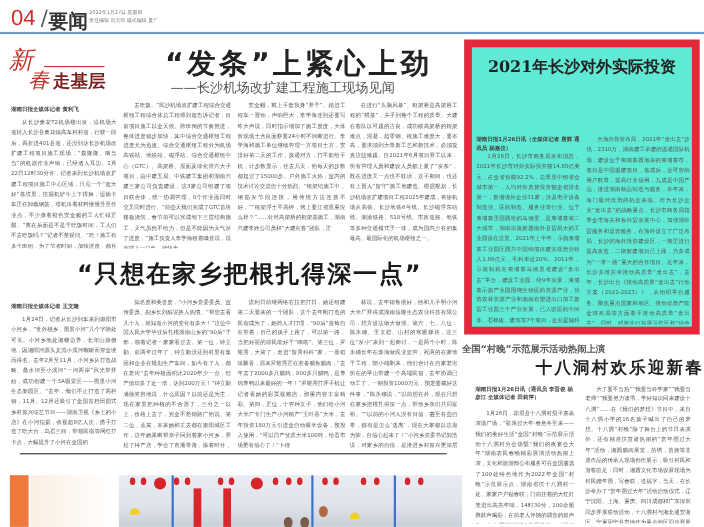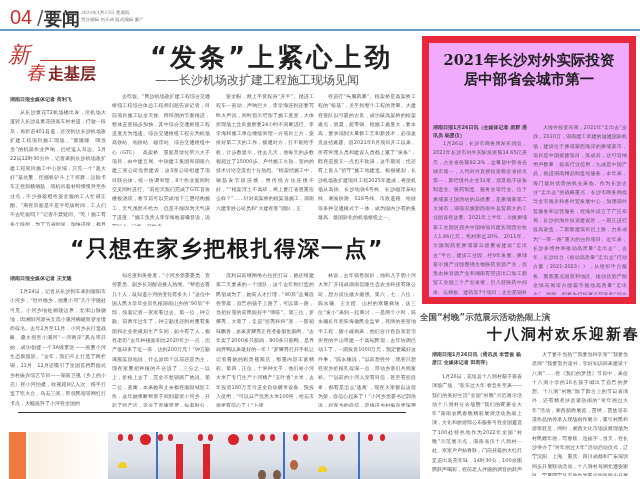--- a/index.html
+++ b/index.html
@@ -22,21 +22,21 @@
 
   .headline1 { position: absolute; left: 150px; top: 40px; font-size: 26px; font-weight: bold; color: #222; letter-spacing: 3px; }
   .subhead1 { position: absolute; left: 155px; top: 72px; font-size: 12px; color: #555; }
 
   .byline { position: absolute; font-size: 5px; font-weight: bold; color: #444; }
   .col { position: absolute; font-size: 5px; line-height: 9.3px; color: #555; text-align: justify; overflow: hidden; }
   .col p { text-indent: 10px; }
 
   .headline2 { position: absolute; left: 70px; top: 234px; font-size: 22px; font-weight: bold; color: #1a1a1a; letter-spacing: 1.5px; }
 
-  .feature-box { position: absolute; left: 422px; top: 36px; width: 214px; height: 268px; border: 7px solid #e8283a; background: #f0abfc; }
+  .feature-box { position: absolute; left: 422px; top: 36px; width: 214px; height: 268px; border: 7px solid #e8283a; background: #5eead4; }
   .fb-title { position: absolute; left: 0; width: 200px; text-align: center; font-family: "DejaVu Serif", serif; font-weight: bold; font-size: 14.5px; color: #222; }
   .fb-sub { position: absolute; left: 8px; top: 50px; width: 196px; font-size: 9.5px; color: #555; line-height: 13px; text-indent: 22px; }
 
   .headline3-kicker { position: absolute; left: 420px; top: 312px; width: 220px; text-align: left; font-size: 8.5px; color: #555; font-weight: bold; }
   .headline3 { position: absolute; left: 420px; top: 325px; width: 220px; text-align: right; font-family: "DejaVu Serif", serif; font-size: 15px; font-weight: bold; color: #222; letter-spacing: 2px; }
 
   .rule-dark { position: absolute; left: 18px; top: 412px; width: 388px; height: 1px; background: #333; }
 
   .photo-area { position: absolute; left: 0; top: 430px; width: 420px; height: 49px; }
   .orange-bar { position: absolute; left: 9px; top: 2px; width: 17px; height: 47px; background: #f07a3e; }
@@ -98,21 +98,20 @@
     <p>流利日前继网络右拉把打日，她还组建第二天要来的一个团队，这个去年刚打造的民宿成为了，她简人才打理，“90后”蓝莓自在带着，自己的孩子上路了，可以第一路，当把好屋的前民能好干“嘀嗒”。第三位，罗耀秀，大第了，走进“留秀科科”家，一股稻味飘香，原来罗耀秀正在准备腊鱼腊肉，“去年卖了2000多只腊鸡，800多只腊鸭，是养鸡养鸭以来最好的一年！”罗耀秀打开手机让记者看她的彩页视频店，那重内容丰富精彩。第四，正位，十管种文子，他们哈小河大米广专门生产小河精产“玉叶香”大米，去年投资180万元引进全自动碾米设备，预投入使用，“可以日产优质大米100吨，给石市场更有信心了！”卜锂</p>
   </div>
 <div class="col" style="left:318px; top:271px; width:98px; height:136px;">
     <p>林说，去年销售很好，他和儿子明小河大米厂开得成湖南信隆生态农业科技有限公司，想方设法做大做强。第六，七，八位：陈永穗、王文蹬、山村的寒暖梯块，这三位“发小”来到一起商讨，一是两个小时，陈永穗长年在珠海做民业监管，死两的在家地干工程，随小雄剩来，他们合计在自家老宅所在的平山带建一个高端民宿，去年协调已动工了，一期投资1000万元，预定要藏好这件事，“陈永穗说，”以前想在外，现在只想在家乡把根扎得深一点，带动乡亲们共同富裕。”“以前的小河人没有目信，甚至有些自卑，都有是怎么‘逃离’，现在大家都以这愿为荣，自信心起来了！”小河乡党委书记郭浩说，对家乡的自信，是推进乡村振兴更深层次的内生动力。</p>
   </div>
 
 <div class="rule-dark"></div>
 
 <div class="feature-box">
   <div class="fb-title" style="top:8px;">2021年长沙对外实际投资</div>
-  <div class="fb-title" style="top:27px;">居中部省会城市第一</div>
   <div class="byline" style="left:4px; top:80px; width:94px; line-height:8px;">湖南日报1月26日讯（全媒体记者 唐辉 通讯员 杨嘉仪）</div>
   <div class="col" style="left:4px; top:96px; width:94px; height:156px;">
       <p>1月26日，长沙市商务局发布消息，2021年长沙市对外实际投资额14.65亿美元，占全省份额92.2%，总量居中部省会城市第一，人均对外直接投资额全省排名第一，新增境外企业31家，涉及电子设备制造业、医药制造、服务业等行业。位于柬埔寨王国西哈的马德里，是柬埔寨第二大城市，湖南宗旗新西南外县贸易大的工业园设在这里。2021年上半年，示旗柬埔寨工业园区西共中国纳项目建实现营业收入1.86亿元，毛利率近20%。2011年，示旗制药在柬埔寨马德里省建设“走出去”平台，建设工业园，经9年发展，柬埔寨示旗产业园围绕生物医药资源产业，优势农林资源产业和湘南有望进出口加工新贸工业园三个产业发展，已入驻医药中间体、石棉板、建筑等7个项目，企业星辐科产业链不断向上延伸布局，示旗期药从“走出去”实现“扎下去”。不止宗旗期药，越来越多湘企加</p>
     </div>
   <div class="col" style="left:104px; top:80px; width:94px; height:172px;">
       <p>大海外投资布局，2021年“走出去”步伐，2310万，湖南建工承建的溢通国际机场，建设位于柬埔寨西海岸的柬埔寨市，项目是中国援建项目，落成后，达可容纳用户数量，提高行业信用，九成是中国产品，推进湖南精品制造与服务，本年来，海门最对优势的机会来临。作为长沙企业“走出去”的战略重点，长沙市商务局指导全市海关和各外贸发展中心，加强湖外贸服务和运营服务，在海外设立了广泛布局，长沙的海外投资建设区，一期正进行提高改造，二期新建项目已上路，力多成为“一带一路”重大的合作项目。近年来，长沙多维并举推动高质量“走出去”，去年，长沙出台《推动高质量“走出去”行动方案（2021-2023）》，从组织平台服务、聚焦重点国家和地区、推动优势产能全球布局等方面着手推动高质量“走出去”。同时，积极先行拓展示范区和“综合服务平台”长株潭专区“（长沙）”，增强合作区和贸易开放区联动内容，更加贴近地步上线，为湘企出海保驾护航。</p>
     </div>
 </div>
 
 <div class="headline3-kicker">全国“村晚”示范展示活动热闹上演</div>

